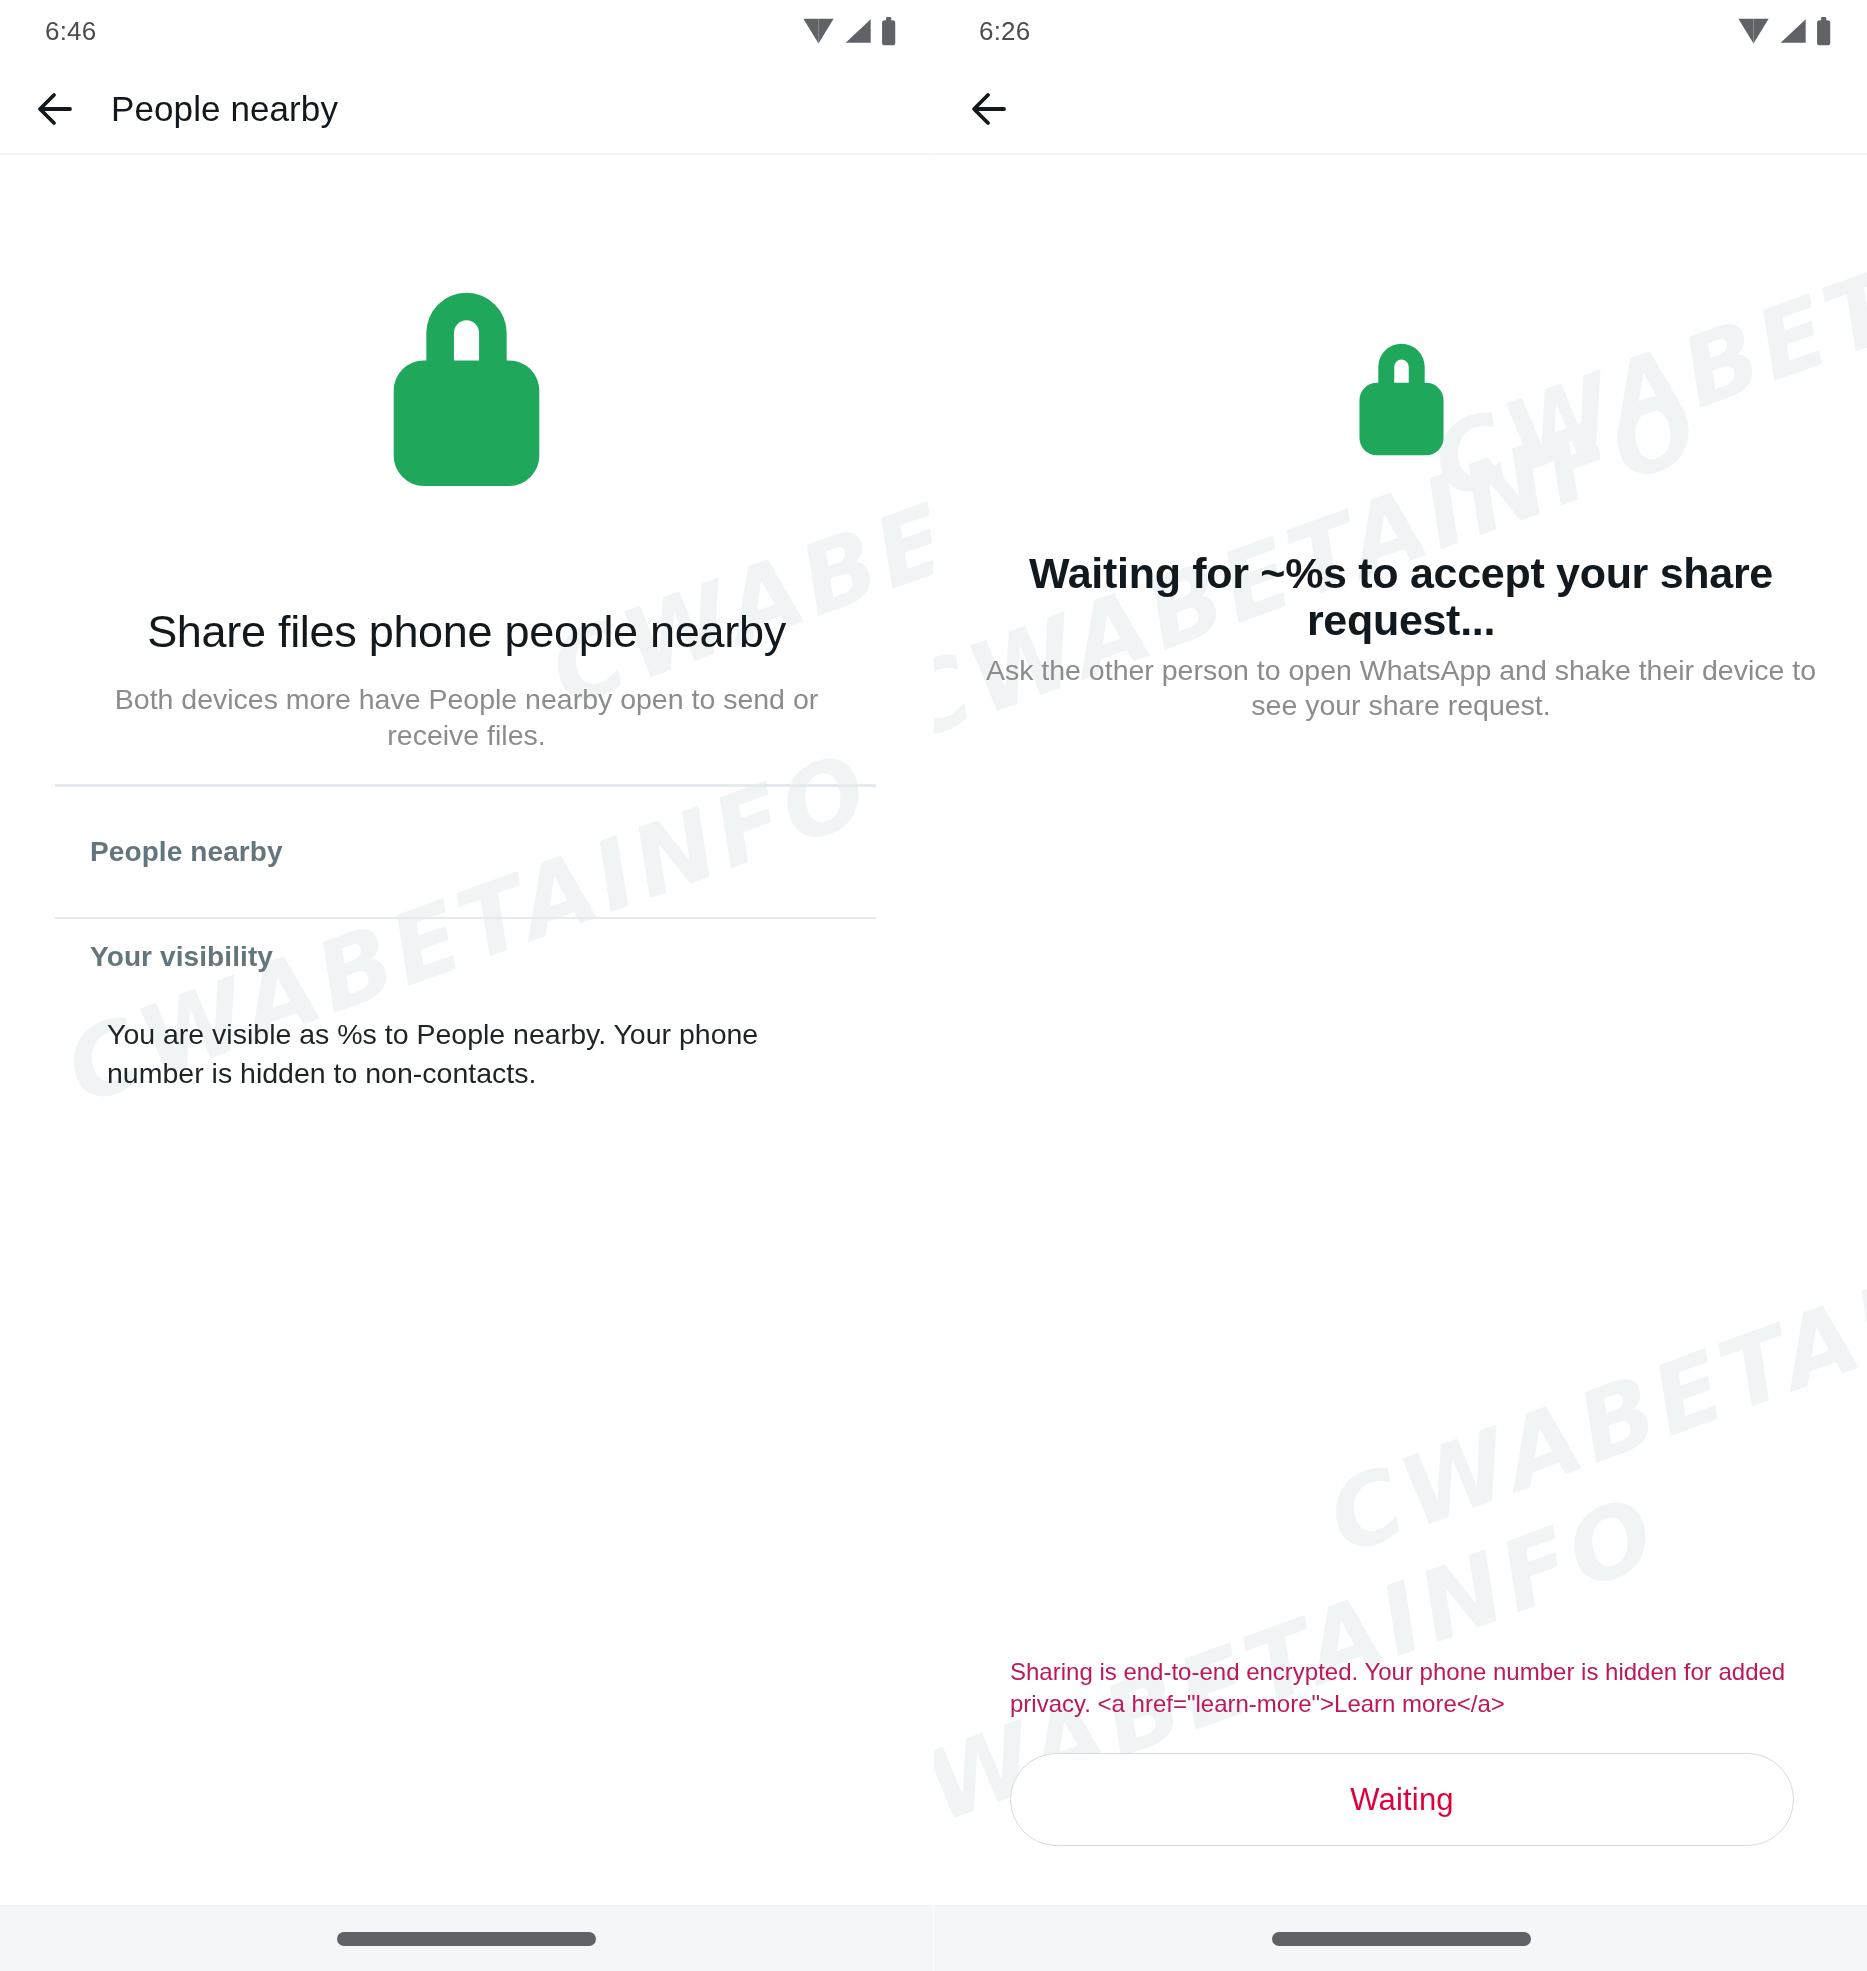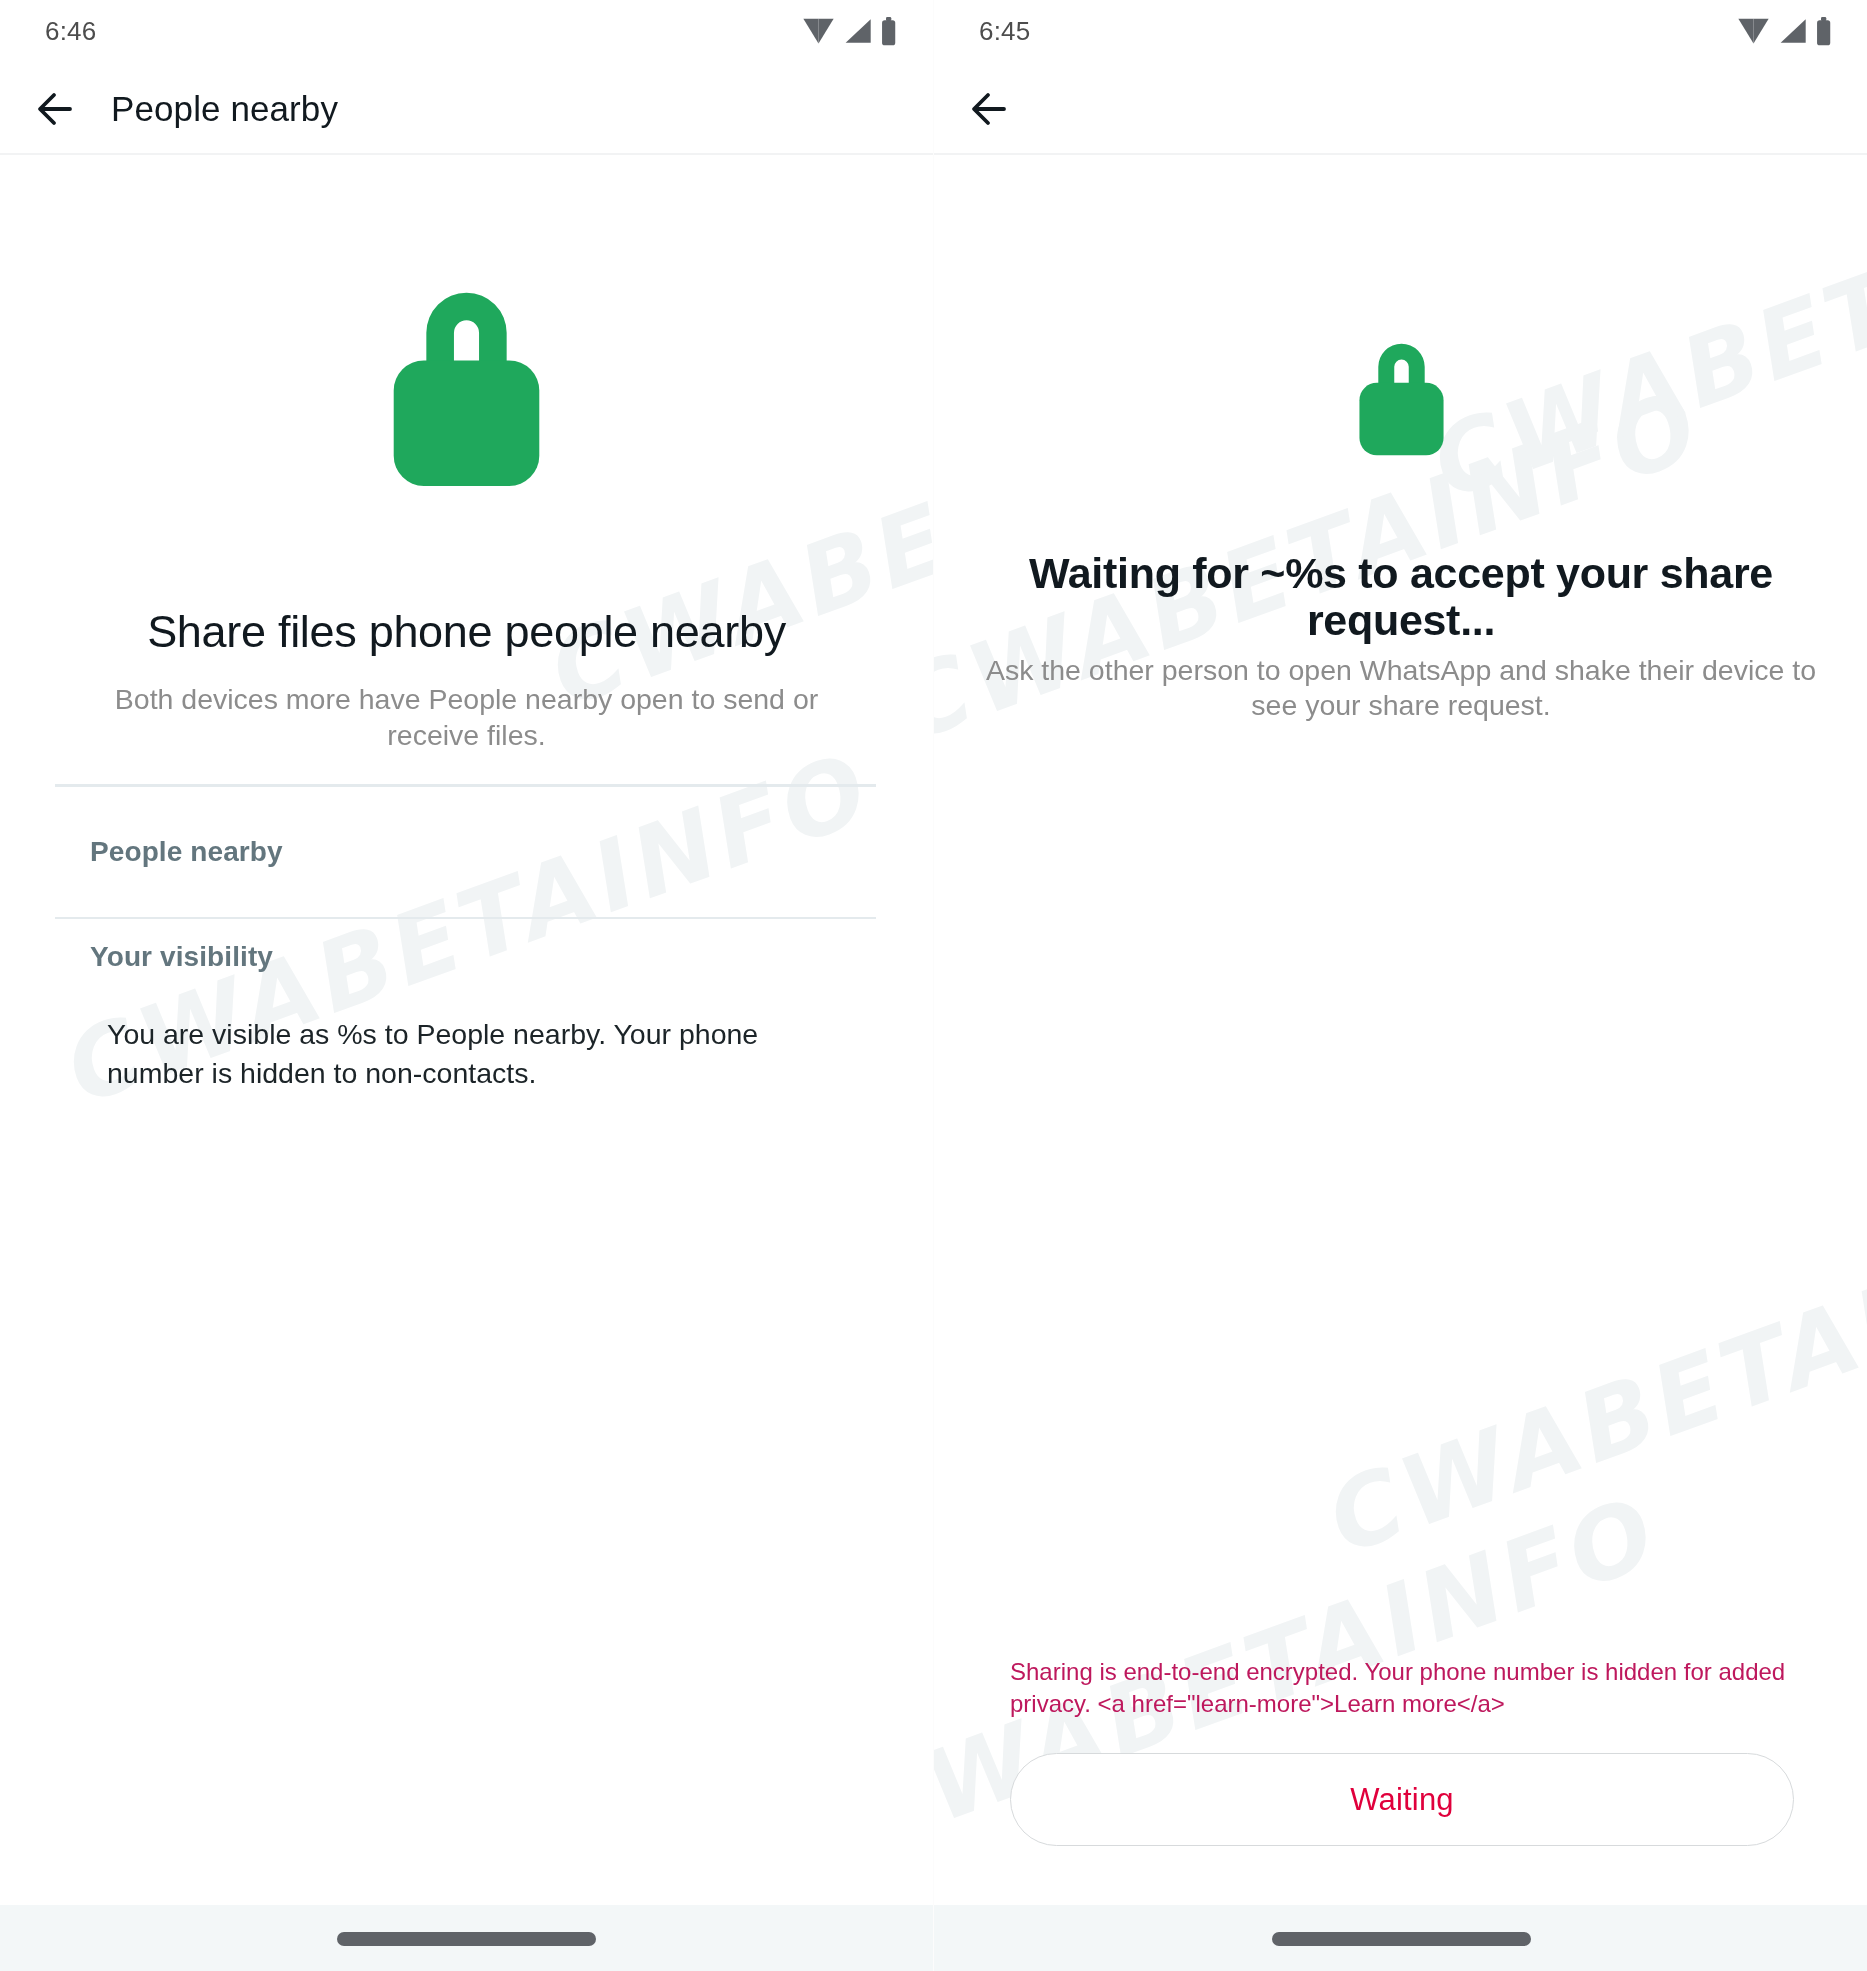--- a/index.html
+++ b/index.html
@@ -334,21 +334,21 @@
   <div class="panel panel-right">
 
     <div class="wm-layer">
       <div class="wm" style="left:-52px; top:657px;  font-size:97px; transform:rotate(-20deg);">CWABETAINFO</div>
       <div class="wm" style="left:484px; top:415px;  font-size:97px; transform:rotate(-20deg);">CWABETAINFO</div>
       <div class="wm" style="left:380px; top:1470px; font-size:97px; transform:rotate(-20deg);">CWABETAINFO</div>
       <div class="wm" style="left:-95px; top:1764px; font-size:97px; transform:rotate(-20deg);">CWABETAINFO</div>
     </div>
 
     <div class="status-bar">
-      <div class="status-time">6:45</div>
+      <div class="status-time">6:26</div>
       <div class="status-icons">
         <span>
           <svg width="33" height="28" viewBox="0 0 24 20">
             <path d="M12 1 L23 1 L12 19 Z" fill="#5f6368"></path>
             <path d="M12 1 L1 1 L12 19 Z" fill="#5f6368"></path>
           </svg>
         </span>
         <span>
           <svg width="29" height="28" viewBox="0 0 22 20">
             <path d="M21 1 L21 19 L2 19 Z" fill="#5f6368"></path>

